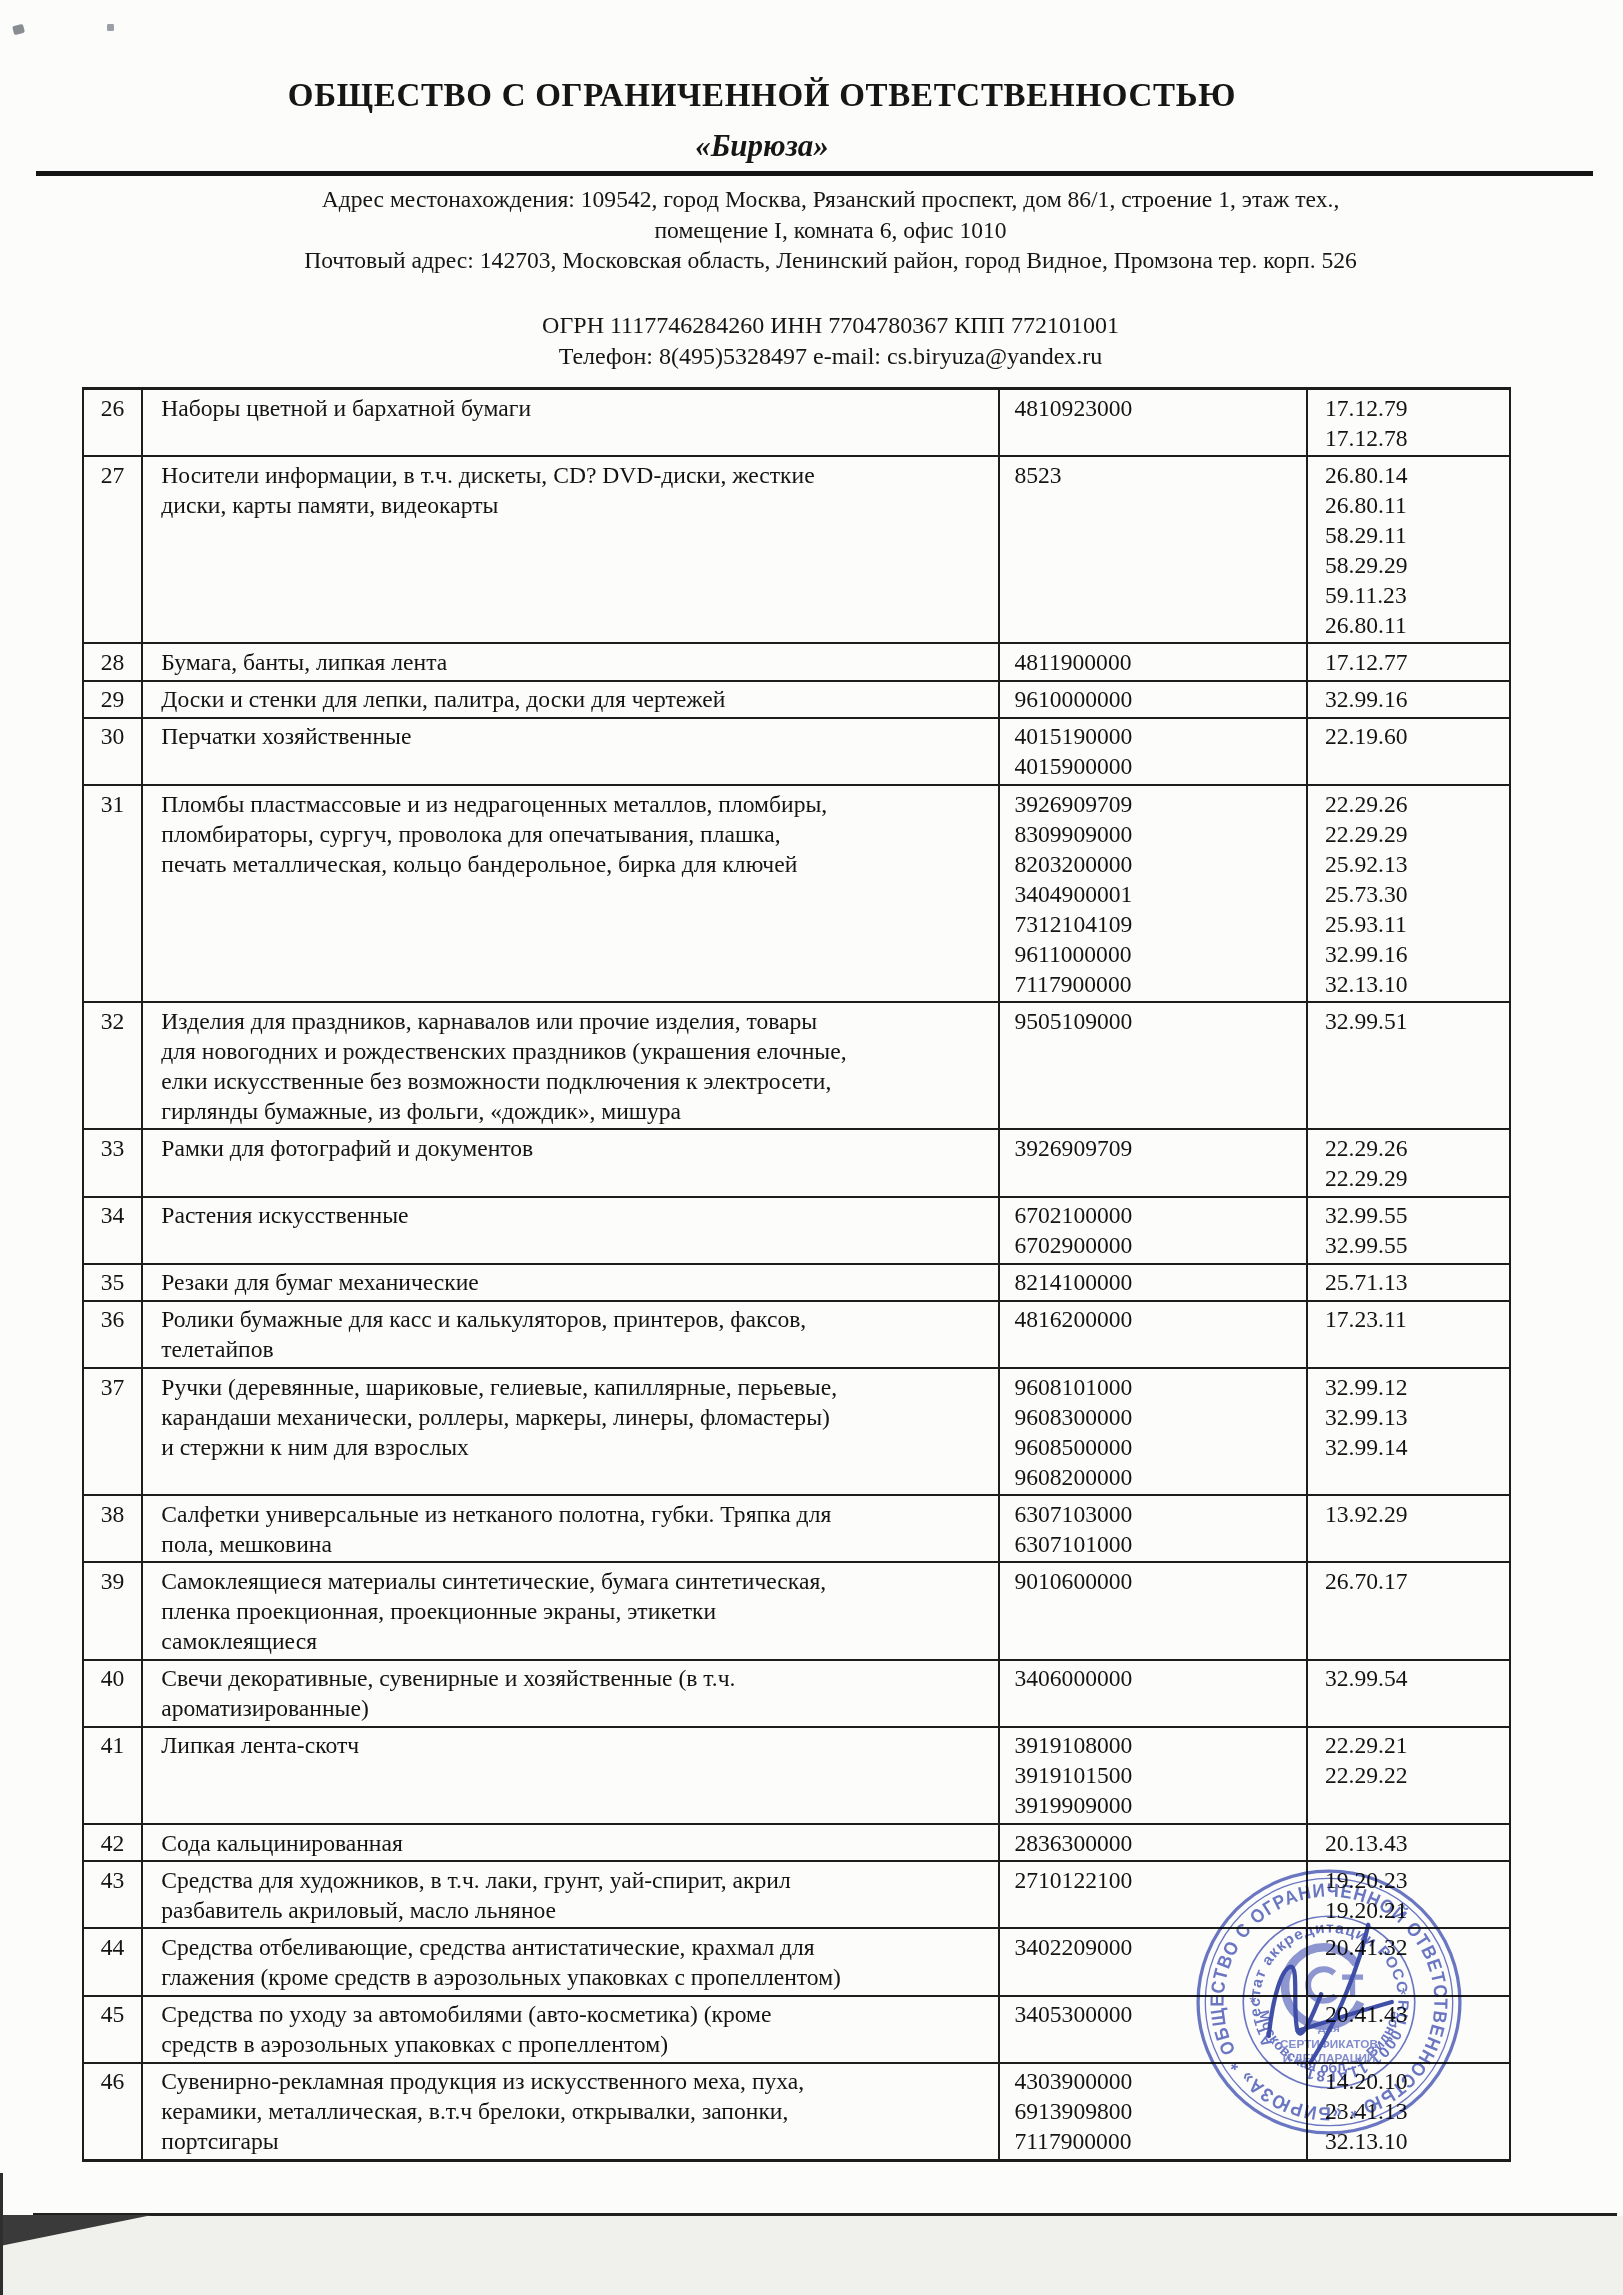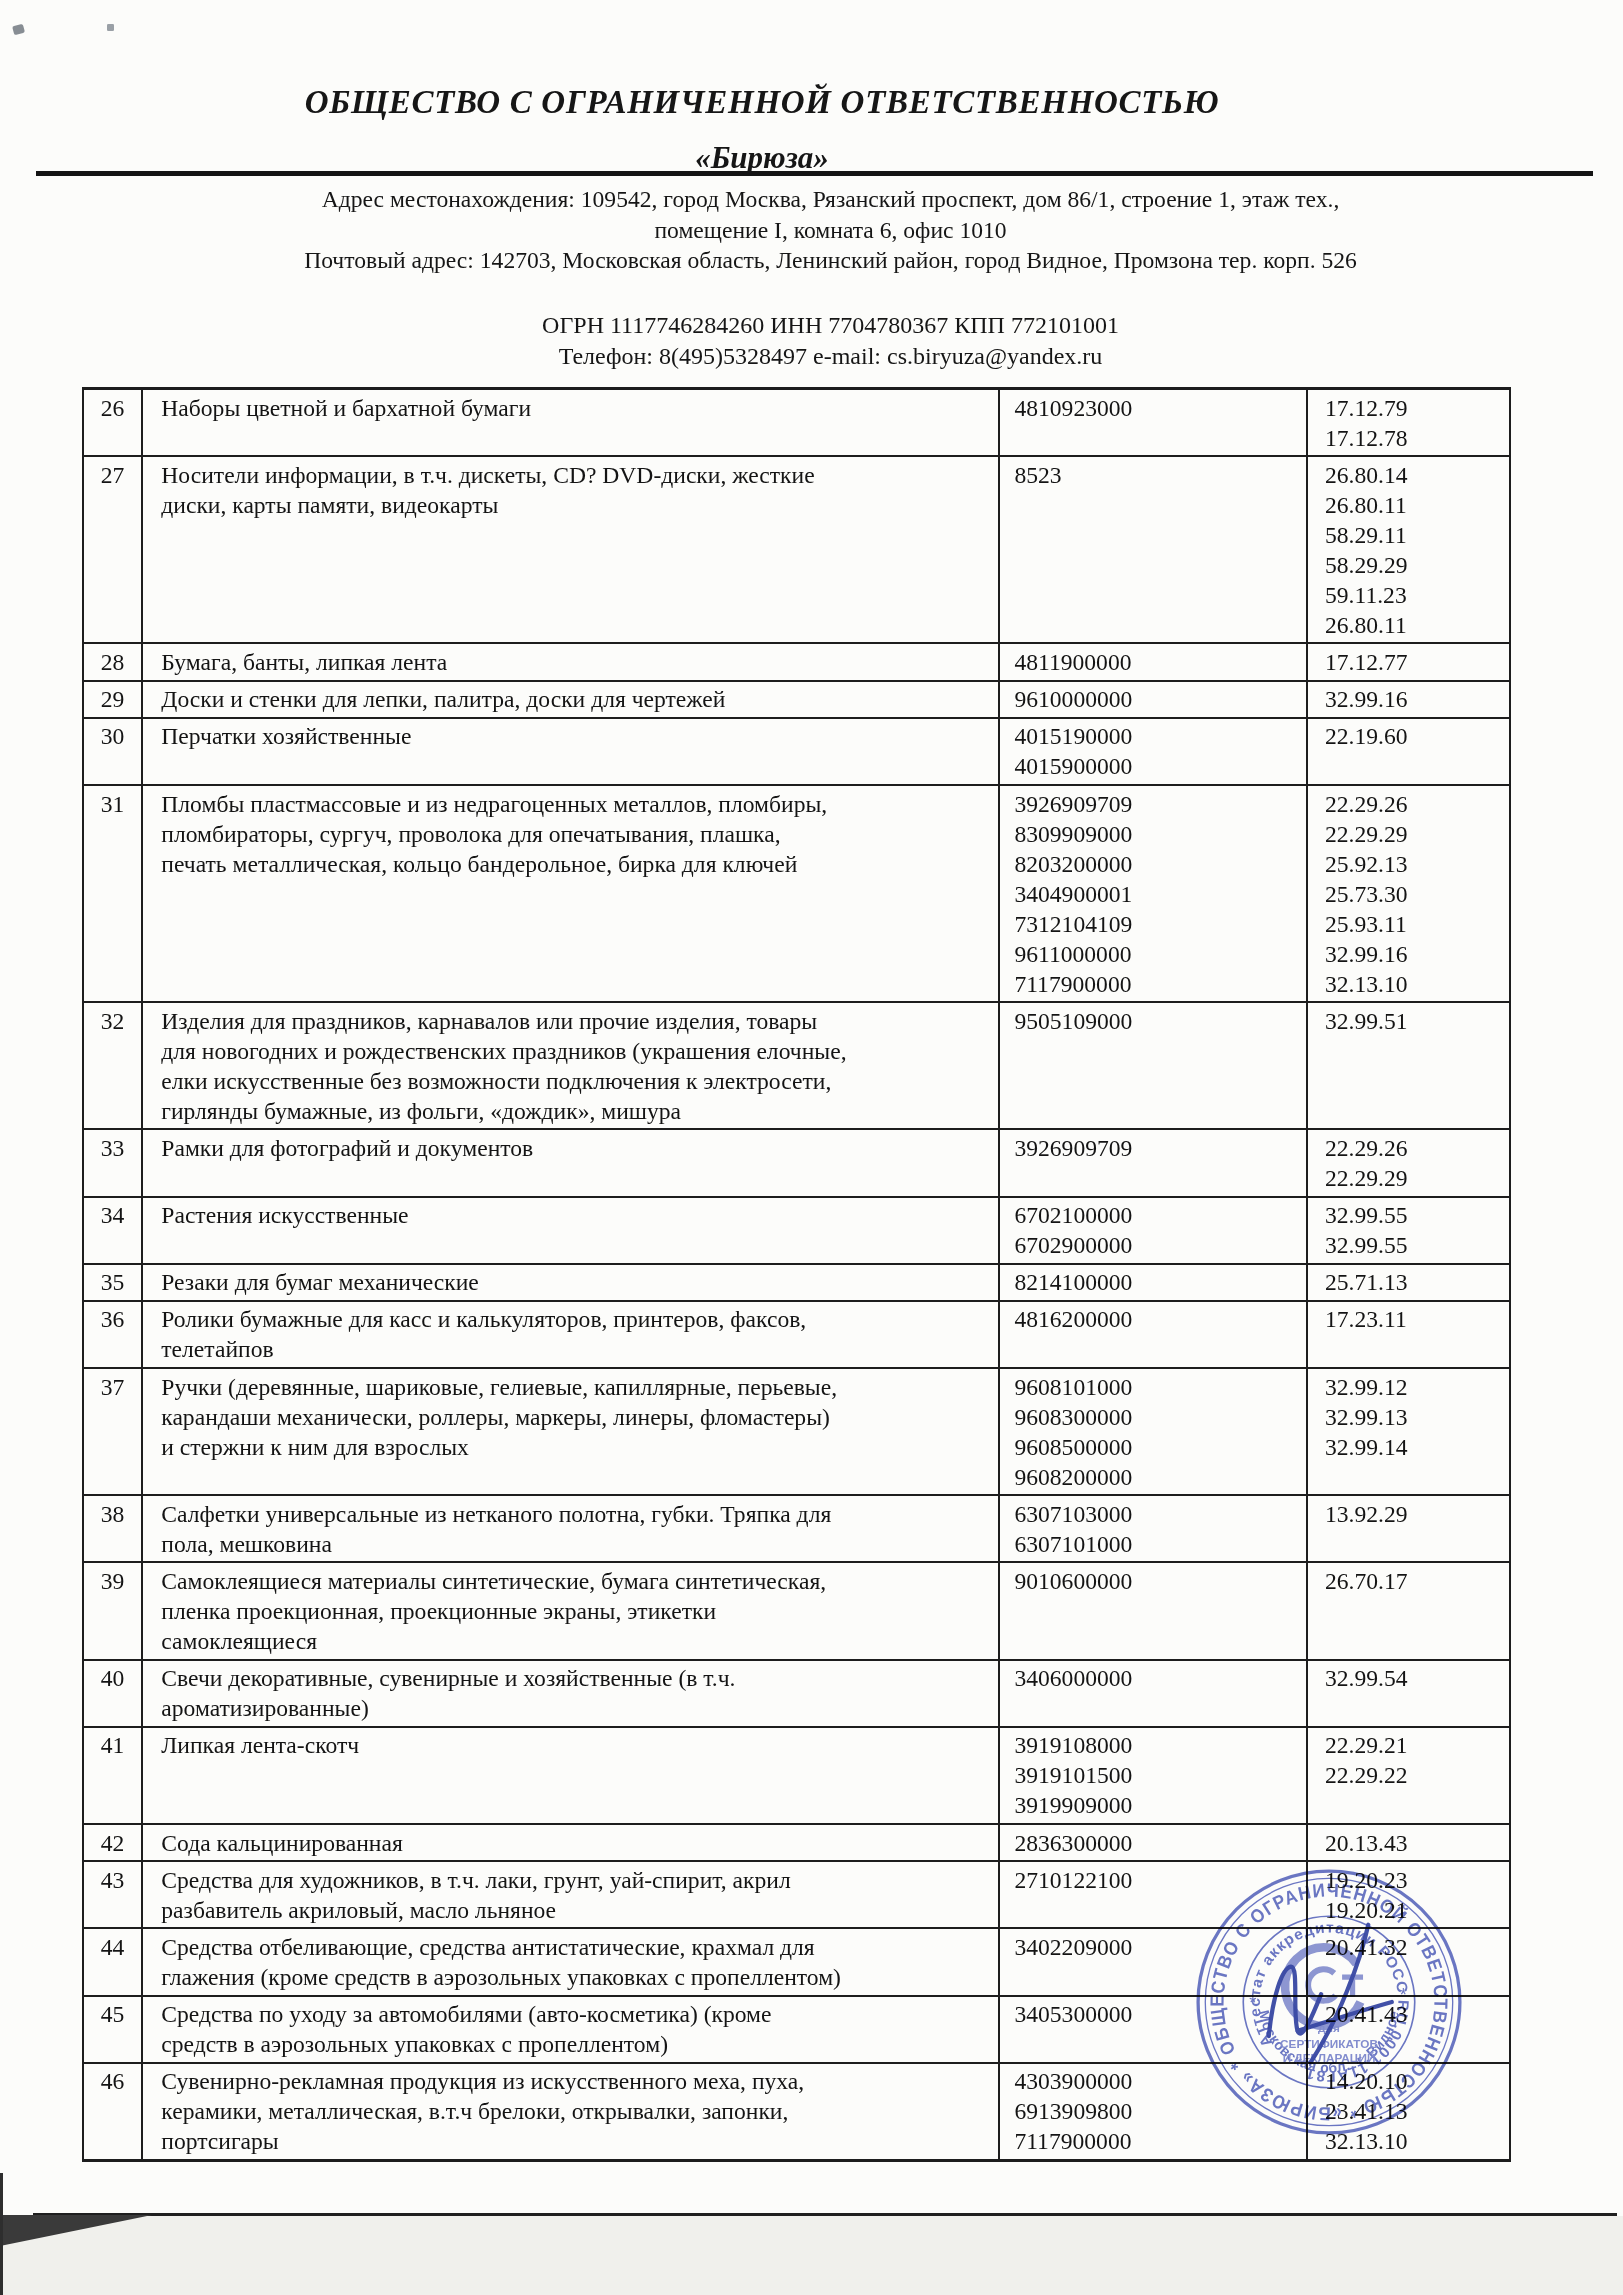--- a/index.html
+++ b/index.html
@@ -9,22 +9,22 @@
     font-family:"Liberation Serif","DejaVu Serif",serif;
     color:#161616;
   }
   .page{position:absolute;inset:0;}
   
   .speck{position:absolute;}
   .s1{left:13px;top:25px;width:11px;height:8.5px;background:#878d93;border-radius:2px;transform:rotate(-15deg);}
   .s2{left:107px;top:23.6px;width:7.2px;height:7.2px;background:#9aa0a6;border-radius:1.3px;}
   
   .title-wrap{position:absolute;left:0;top:0;width:1524px;text-align:center;}
-  .title1{position:absolute;left:0;top:84px;width:100%;font-size:33px;font-weight:bold;font-style:italic;letter-spacing:0.7px;}
-  .title2{position:absolute;left:0;top:140px;width:100%;font-size:31px;font-weight:bold;font-style:italic;}
+  .title1{position:absolute;left:0;top:77px;width:100%;font-size:33px;font-weight:bold;letter-spacing:0.7px;}
+  .title2{position:absolute;left:0;top:128px;width:100%;font-size:31px;font-weight:bold;font-style:italic;}
   .rule{position:absolute;left:36px;top:171px;width:1557px;height:4.6px;background:#141414;}
   .addr-wrap{position:absolute;left:39px;top:0;width:1583px;text-align:center;}
   .addr1{position:absolute;left:0;top:186px;width:100%;font-size:23.6px;}
   .addr2{position:absolute;left:0;top:217px;width:100%;font-size:23.6px;}
   .addr3{position:absolute;left:0;top:247px;width:100%;font-size:23.6px;}
   .ogrn{position:absolute;left:0;top:312px;width:100%;font-size:24px;}
   .phone{position:absolute;left:0;top:343px;width:100%;font-size:24px;}
   
   table.codes{
     position:absolute;left:82px;top:387px;width:1138px;

